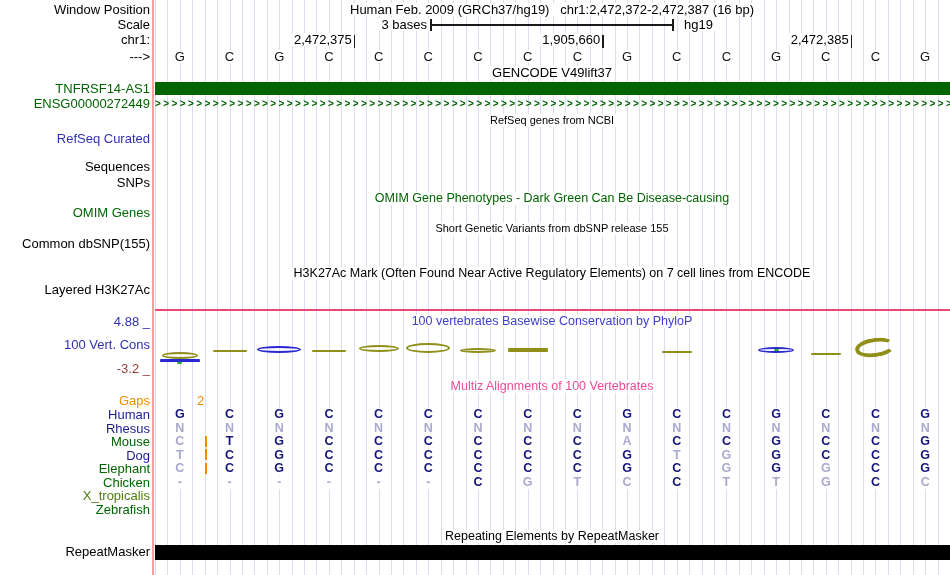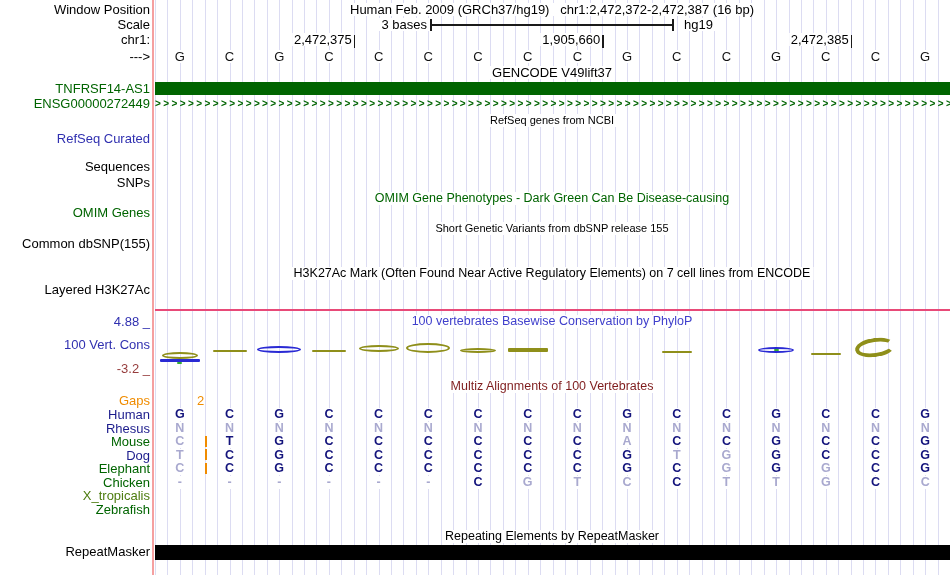--- a/index.html
+++ b/index.html
@@ -11,21 +11,21 @@
   .lbl.green{color:#006400;}
   .lbl.orange{color:#f08c00;}
   .lbl.maroon{color:#963c3c;}
   .ctr{position:absolute;left:552px;transform:translateX(-50%);white-space:nowrap;
        background:#fff;padding:0 3px;line-height:13px;}
   .sm{font-size:11px;}
   .md{font-size:12.5px;}
   .lg{font-size:13px;}
   .blue{color:#3030b0;}
   .titleblue{color:#4040cc;}
-  .navydark{color:#7f1d1d;}
+  .navydark{color:#ec4899;}
   .green{color:#006400;}
   .gl{position:absolute;top:0;height:575px;width:1px;background:#dcdcf2;}
   .vborder{position:absolute;left:152px;top:0;width:2px;height:575px;background:#f5a0a0;}
   .tick{position:absolute;width:1.5px;background:#1a1a1a;}
   .base{position:absolute;transform:translateX(-50%);font-size:13px;line-height:13px;
         color:#111;background:#fff;padding:0 2px;}
   .coordlbl{position:absolute;transform:translateX(-100%);font-size:13px;line-height:13px;
         background:#fff;padding:0 2px;white-space:nowrap;}
   .aletter{position:absolute;transform:translateX(-50%);font-size:12.5px;line-height:13px;
         font-weight:bold;background:#fff;padding:0 1.5px;}

